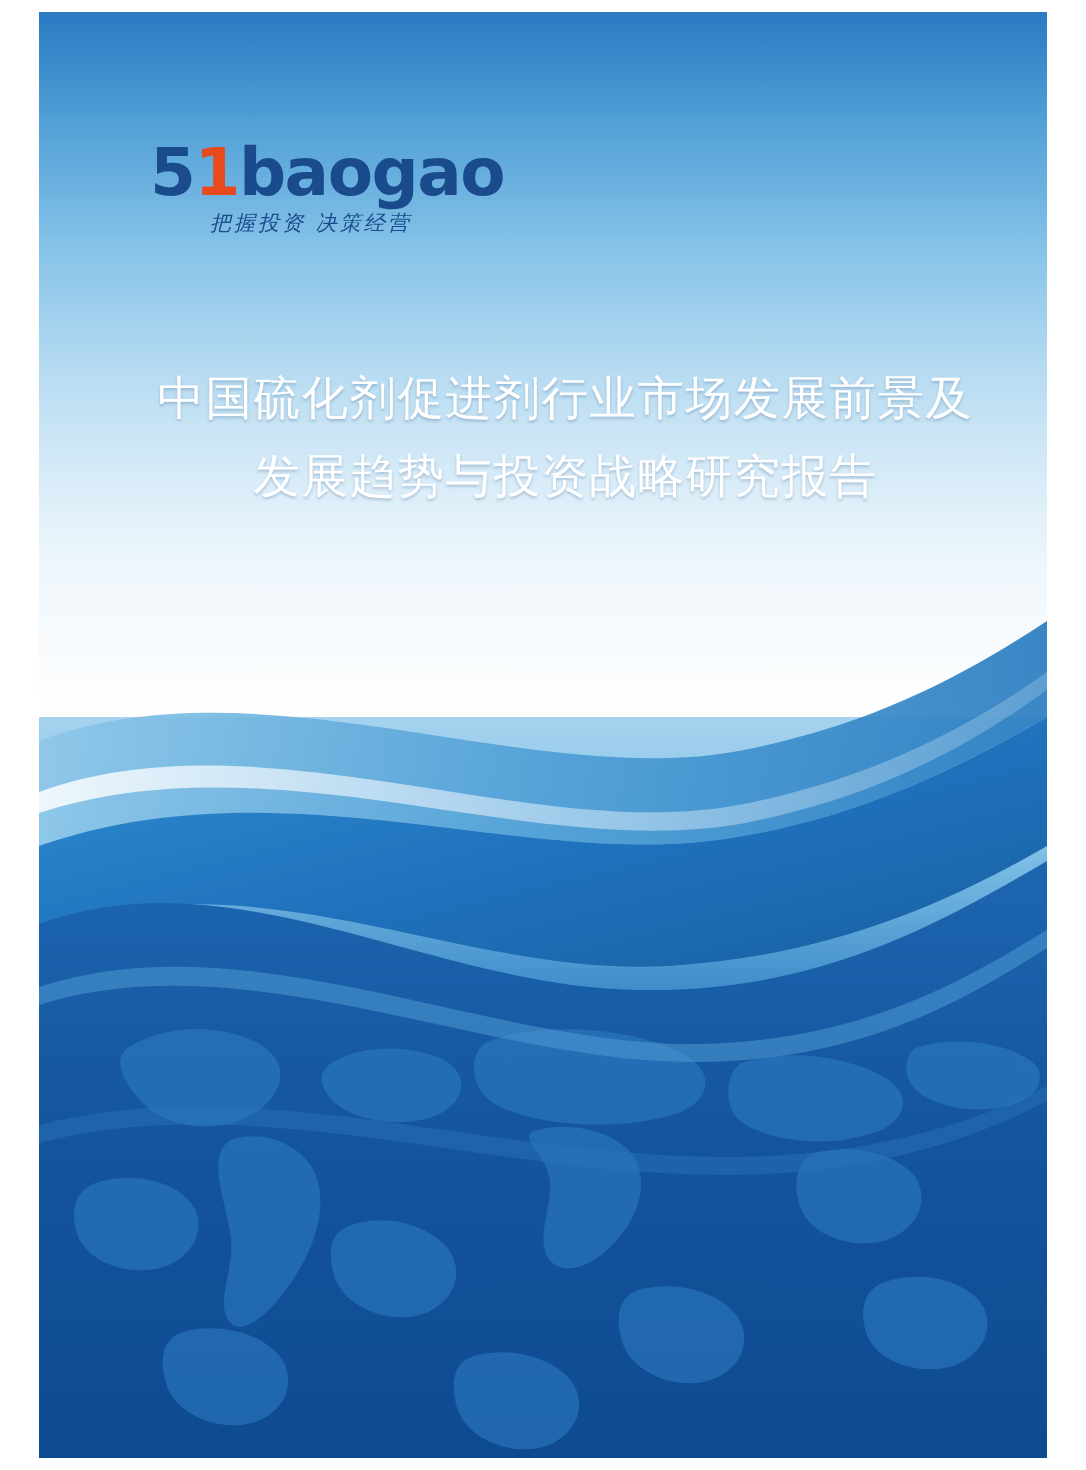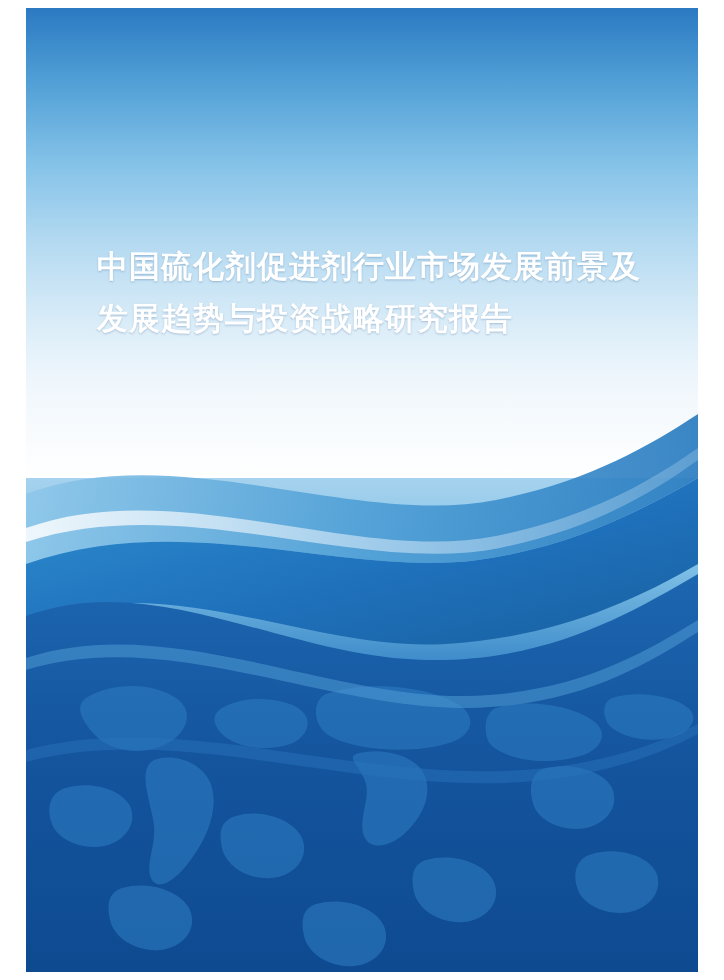--- a/index.html
+++ b/index.html
@@ -80,22 +80,23 @@
   .title {
     position: absolute;
     left: 71px;
     top: 232px;
     width: 560px;
     font-family: "DejaVu Sans", sans-serif;
     font-size: 31px;
     line-height: 52px;
     color: #ffffff;
     letter-spacing: 1px;
-    font-weight: 700;
+    font-weight: 400;
     text-shadow: 0 1px 2px rgba(20,60,110,0.25);
+    text-align: center;
   }
 </style>
 </head>
 <body>
 
 <div class="page">
   <div class="cover">
 
     <div class="sky"></div>
 
@@ -149,17 +150,21 @@
         <path d="M566,846 C592,838 622,848 630,864 C638,882 624,900 604,904 C582,908 558,898 552,882 C546,866 550,850 566,846 Z"></path>
         <path d="M96,880 C124,872 156,884 164,902 C172,922 156,940 134,942 C110,944 88,930 84,912 C80,894 84,884 96,880 Z"></path>
         <path d="M290,896 C318,888 350,900 358,918 C366,938 350,956 328,958 C304,960 282,946 278,928 C274,910 278,900 290,896 Z"></path>
       </g>
 
       <path d="M0,650 C140,604 300,690 440,688 C548,686 616,646 672,612 L672,624 C618,658 552,698 442,700 C300,702 140,618 0,662 Z" fill="#4f9ad4" opacity="0.55"></path>
 
       <path d="M0,742 C160,700 340,780 520,760 C588,752 636,734 672,716 L672,726 C634,746 586,764 518,772 C340,792 160,712 0,754 Z" fill="#2b76bd" opacity="0.45"></path>
     </svg>
 
+    <div class="logo">
+      <div class="logo-text"><span class="five">5</span><span class="one">1</span><span class="name">baogao</span></div>
+      <div class="logo-sub">把握投资 决策经营</div>
+    </div>
 
     <div class="title">中国硫化剂促进剂行业市场发展前景及发展趋势与投资战略研究报告</div>
 
   </div>
 </div>
 
 </body></html>

